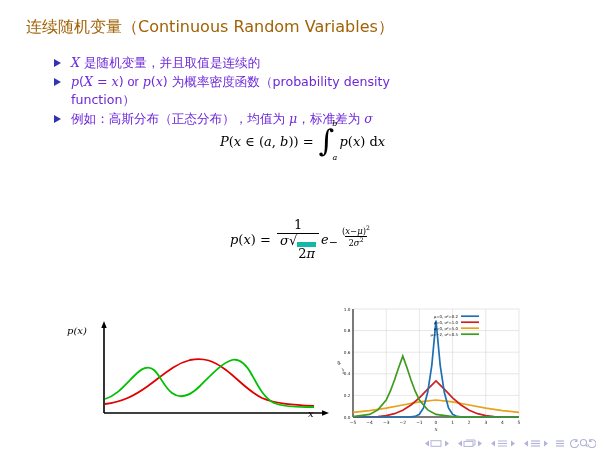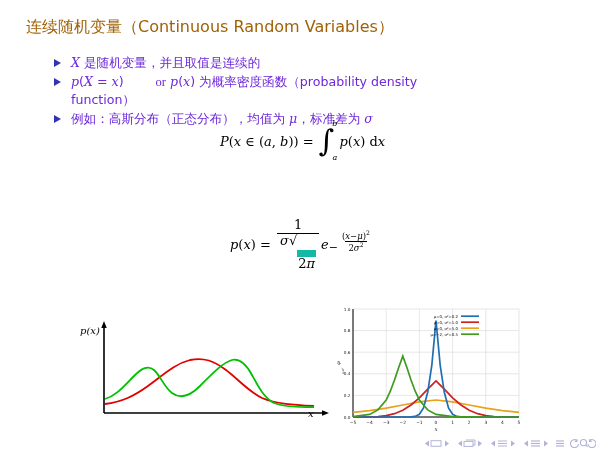--- a/index.html
+++ b/index.html
@@ -44,21 +44,21 @@
     margin-top: 5px;
     margin-right: 7px;
   }
   .tri svg { display: block; }
   .btext {
     font-size: 12.6px;
     line-height: 17px;
     color: #6d28d9;
   }
   .mi { font-style: italic; font-family: "DejaVu Serif", serif; }
-  .rm { font-family: Liberation Serif, serif; margin-left: 28px; }
+  .rm { font-family: Liberation Sans, sans-serif; }
   .greek { font-family: "DejaVu Serif", serif; font-style: italic; }
   
   .eq {
     position: absolute;
     text-align: center;
     font-family: "DejaVu Serif", serif;
     color: #000;
   }
   #eq-integral {
     left: 0; right: 0; top: 126px;
@@ -100,23 +100,23 @@
     line-height: 1.12;
   }
   .frac .num { padding: 0 3px; }
   .frac .den { padding: 0 3px; border-top: 1px solid #000; }
   .sqrt {
     display: inline-flex;
     align-items: stretch;
   }
   .sqrt .radical { font-size: 13px; }
   .sqrt .rad-body {
-    border-top: 7px solid #14b8a6;
+    border-top: 5px solid #14b8a6;
     padding: 0 1px;
-    margin-top: 16px;
+    margin-top: 8px;
   }
   .sup { font-size: 0.72em; vertical-align: super; }
   .expo {
     display: inline-flex;
     align-items: flex-end;
     font-size: 8.5px;
     margin-bottom: 6px;
   }
   .expo .frac { line-height: 1.1; }
   
@@ -125,21 +125,21 @@
     left: 62px; top: 316px;
     width: 268px; height: 112px;
   }
   #fig-left .axlabel {
     position: absolute;
     font-family: "DejaVu Serif", serif;
     font-style: italic;
     font-size: 10px;
     color: #000;
   }
-  #lbl-px { left: 18px; top: 9px; }
+  #lbl-px { left: 5px; top: 9px; }
   #lbl-x  { left: 246px; top: 92px; }
   
   #fig-right {
     position: absolute;
     left: 333px; top: 297px;
     width: 192px; height: 139px;
     background: #ffffff;
   }
   
   .nav {

